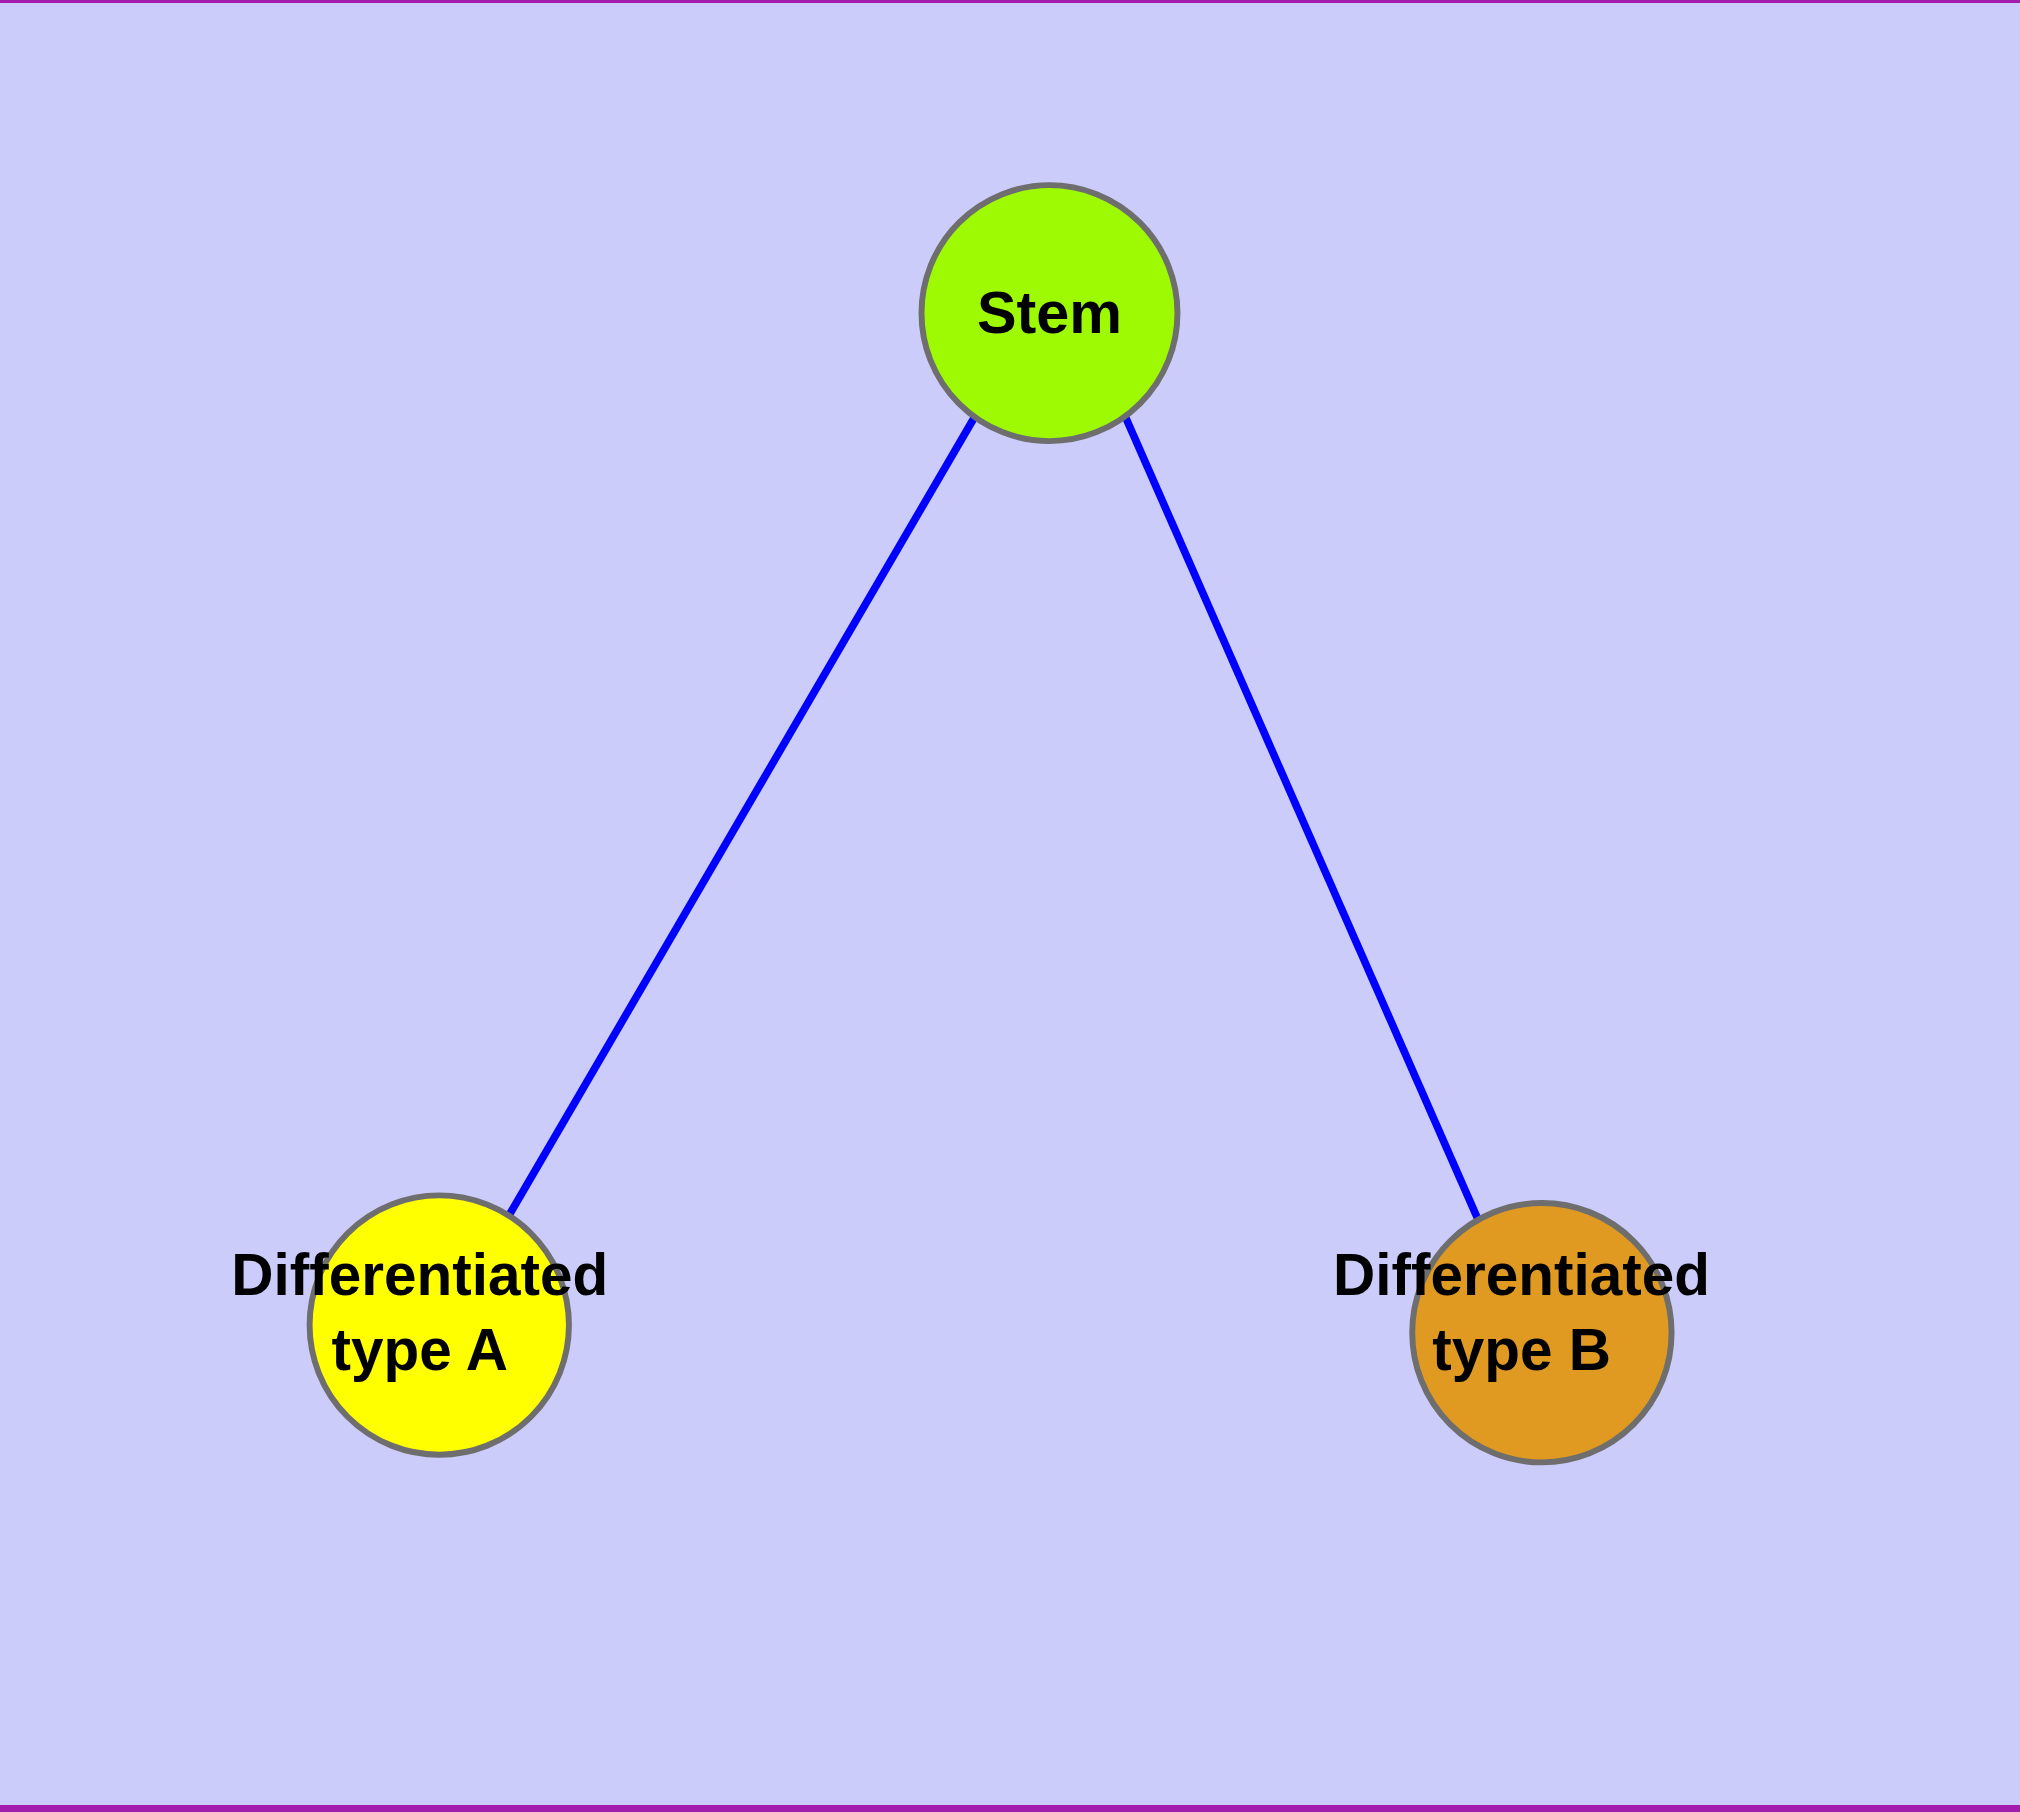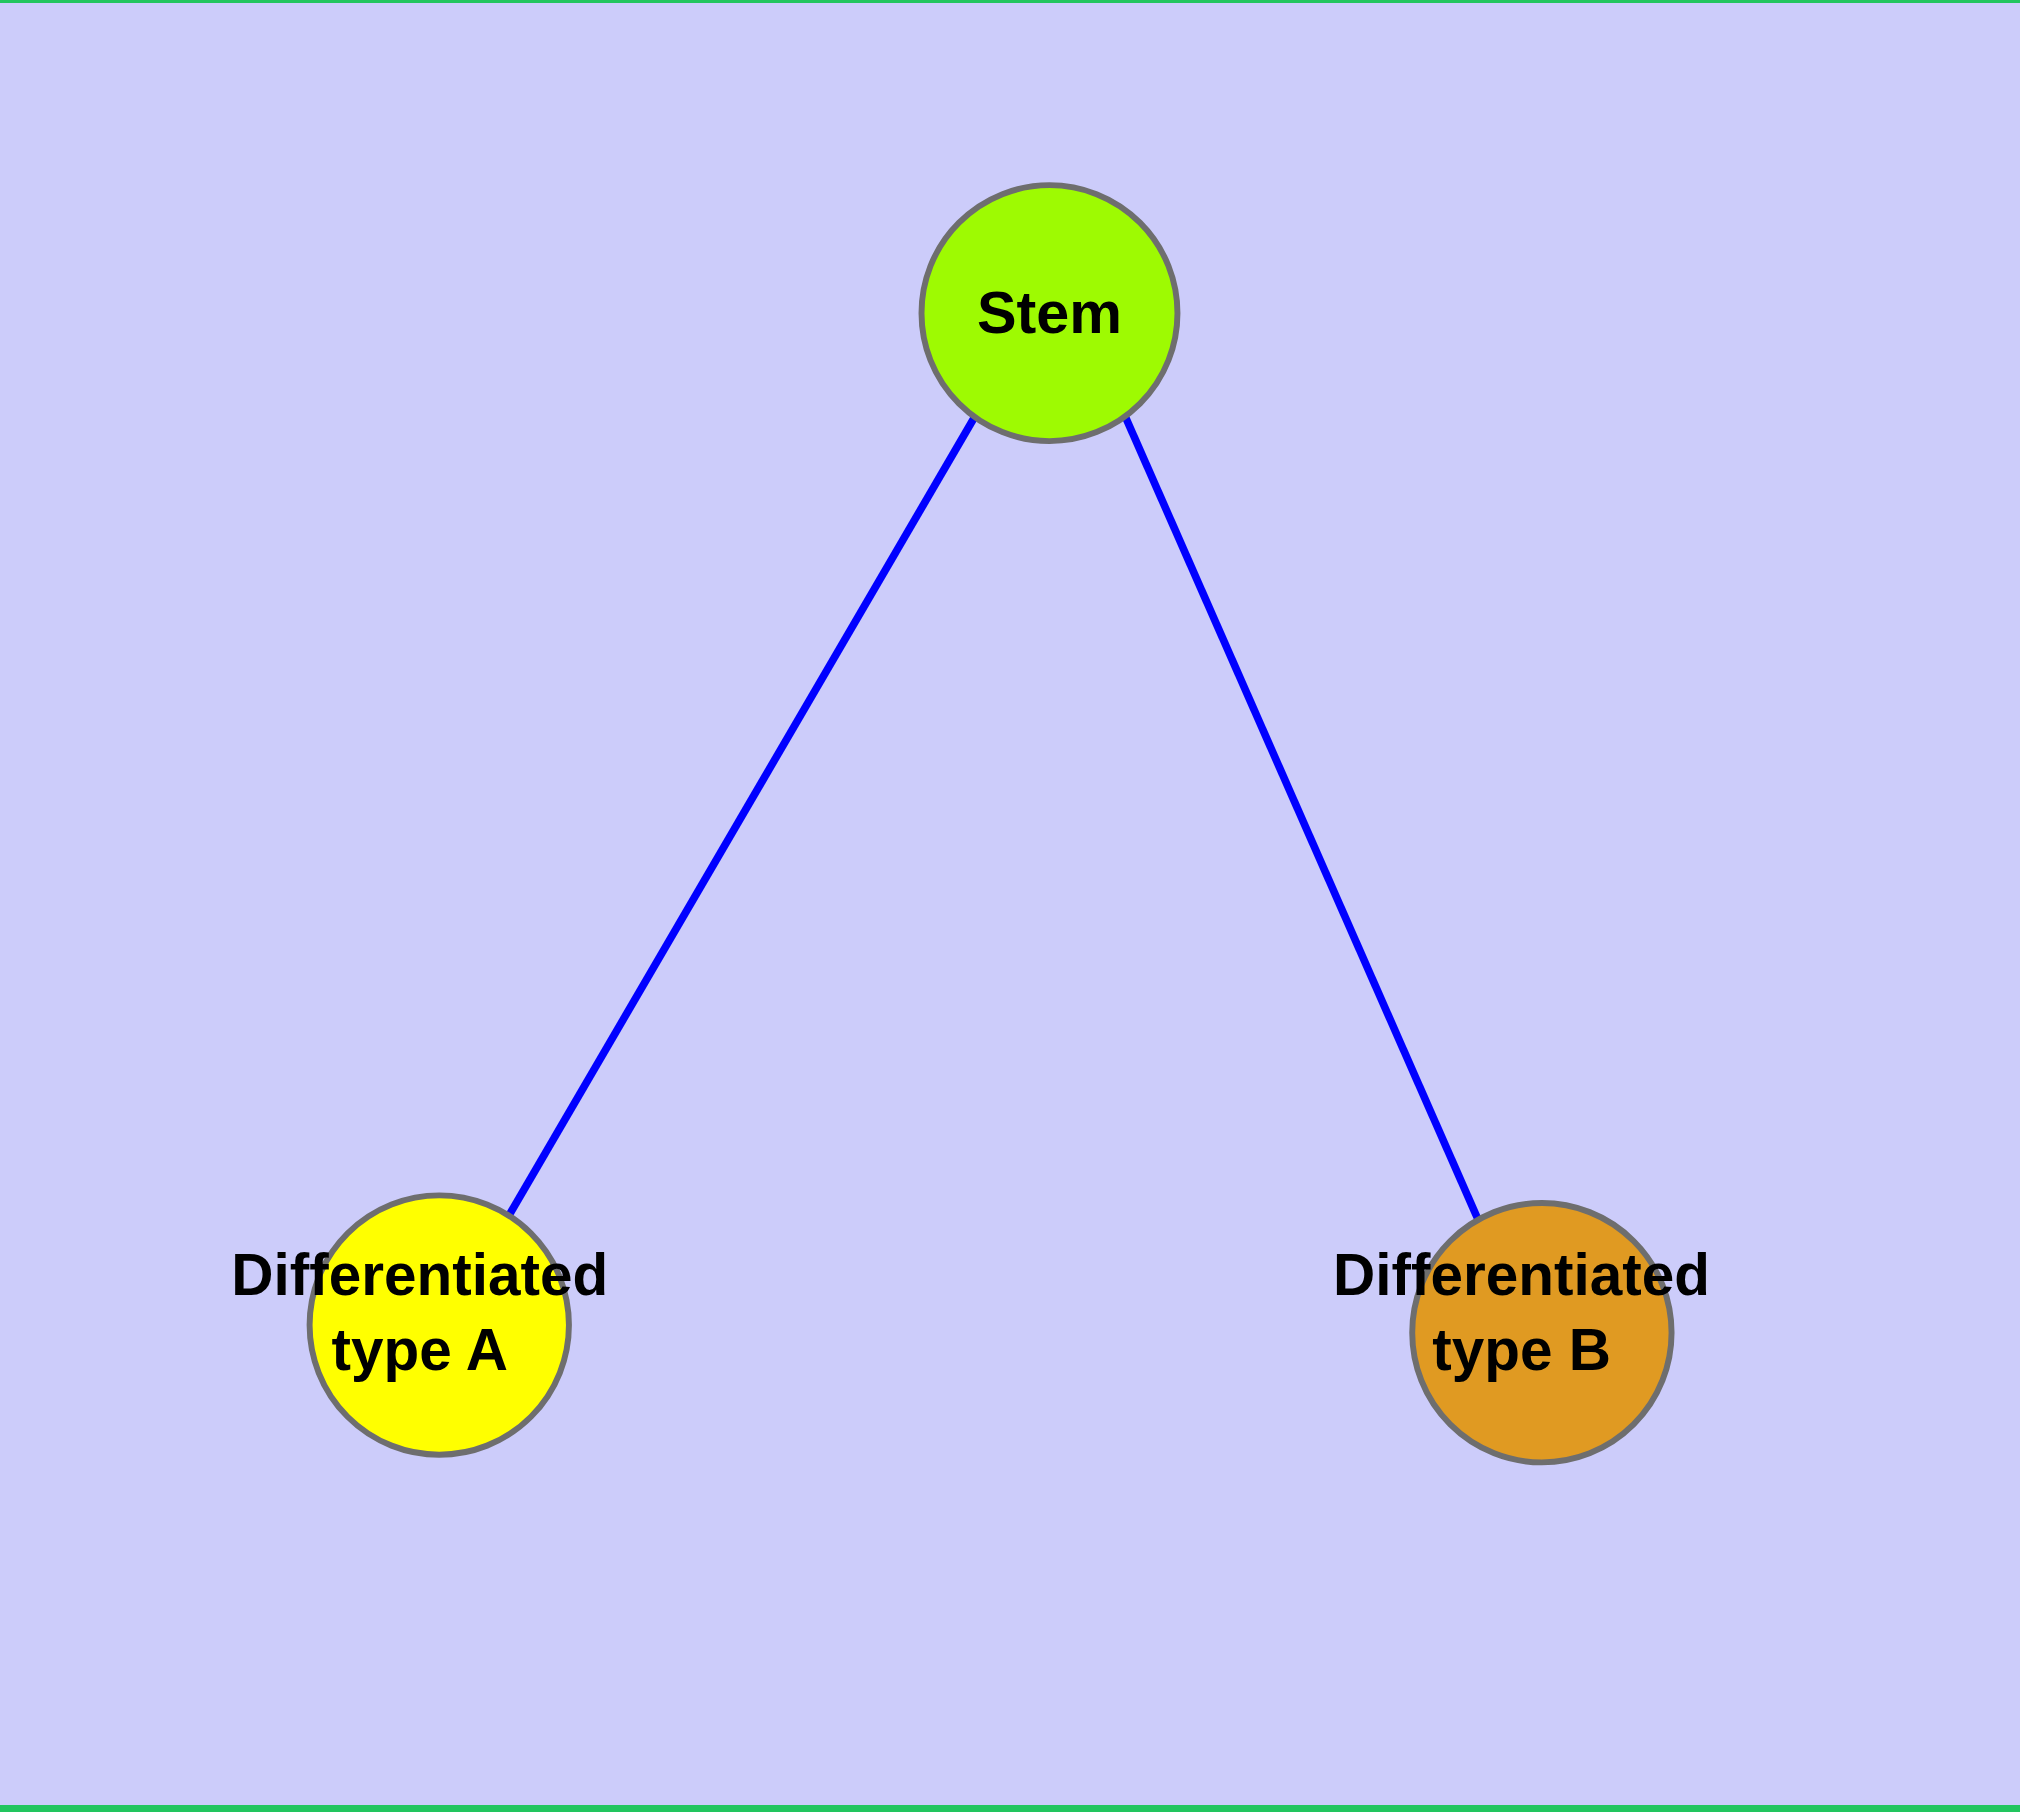--- a/index.html
+++ b/index.html
@@ -11,21 +11,21 @@
   body {
     width: 2021px;
     height: 1812px;
     overflow: hidden;
     font-family: "Liberation Sans", sans-serif;
   }
   #canvas {
     position: relative;
     width: 2021px;
     height: 1812px;
-    background: #22c55e;
+    background: #a21caf;
   }
   #plot-area {
     position: absolute;
     left: 0;
     top: 3.4px;
     width: 2021px;
     height: 1802px;
     background: #ccccfa;
     overflow: hidden;
   }

